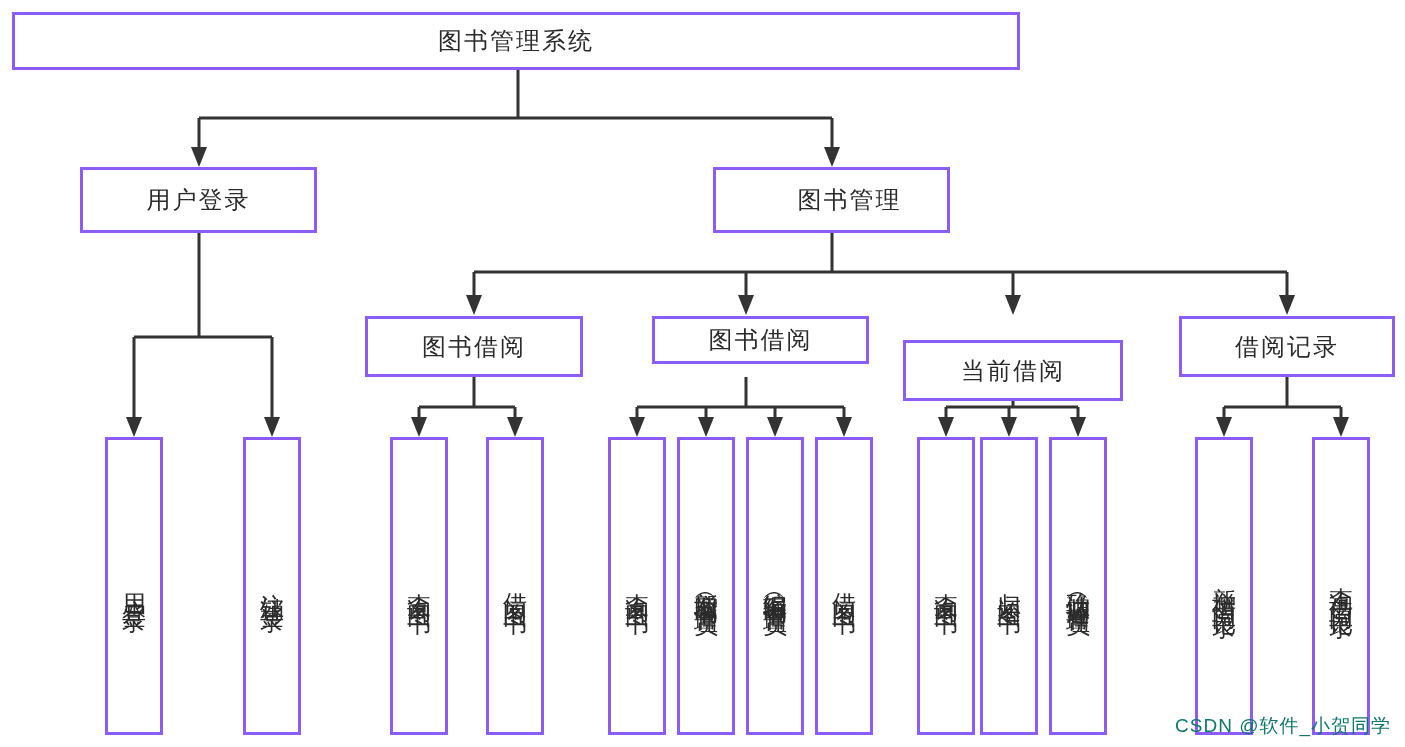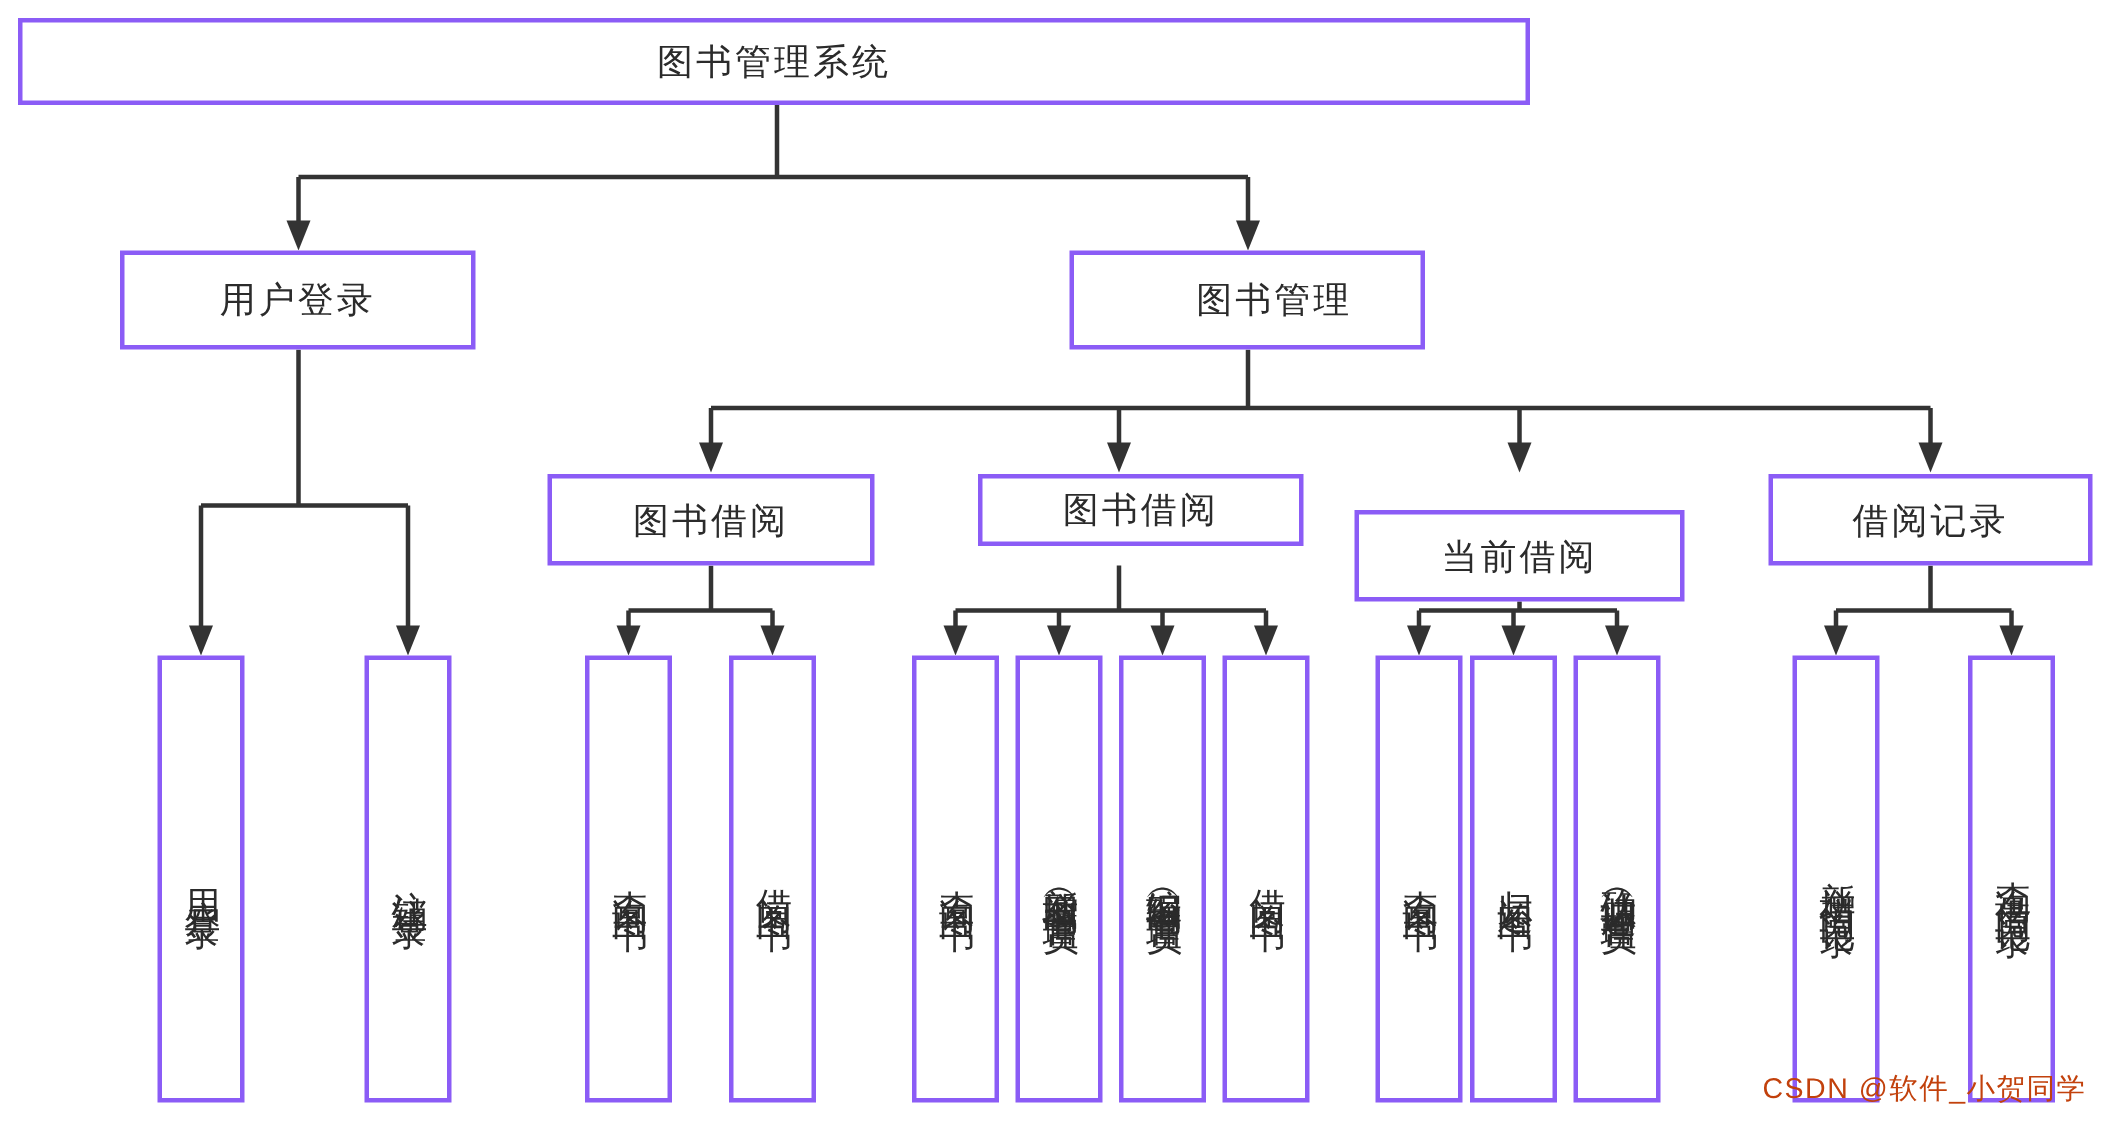--- a/index.html
+++ b/index.html
@@ -45,21 +45,21 @@
     line-height: 1;
   }
   .node.v.long {
     letter-spacing: 3px;
   }
   #watermark {
     position: absolute;
     right: 14px;
     bottom: 8px;
     font-size: 19px;
-    color: #c2410c;
+    color: #0f766e;
     letter-spacing: 1px;
     white-space: nowrap;
   }
 </style>
 </head>
 <body>
 
 <div id="canvas">
 
   <svg id="connectors" width="1405" height="747" viewBox="0 0 1405 747">

